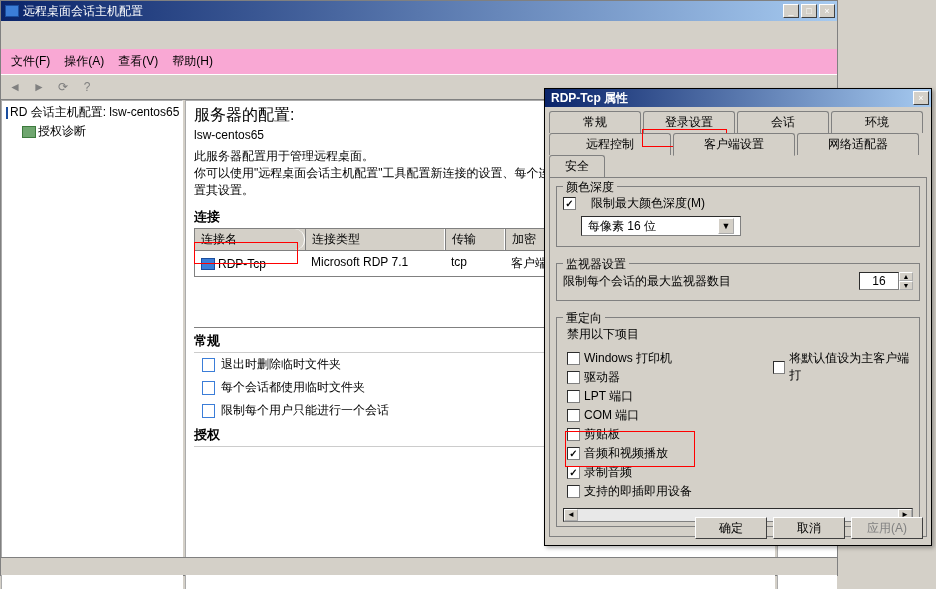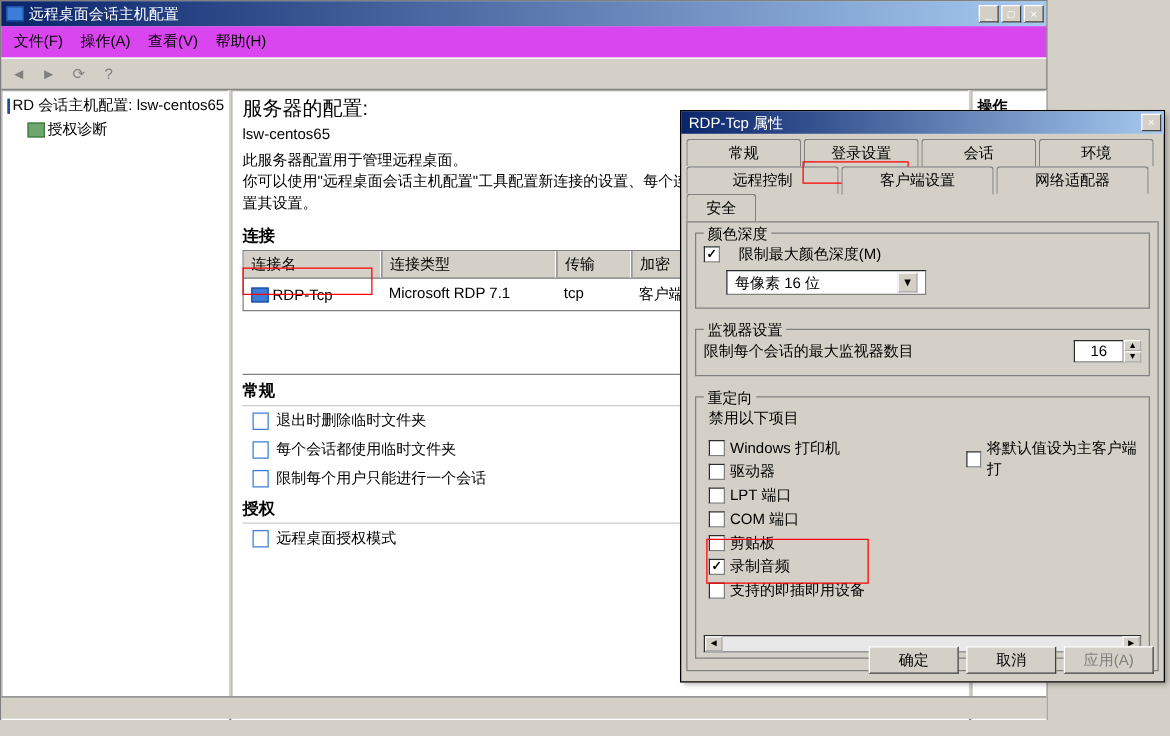--- a/index.html
+++ b/index.html
@@ -5,41 +5,41 @@
 * { box-sizing: border-box; margin: 0; padding: 0; font-family: Tahoma, "Microsoft YaHei", sans-serif; font-size: 12px; }
 body { background: #d4d0c8; width: 936px; height: 589px; position: relative; overflow: hidden; }
 
 
 .main-window { position: absolute; left: 0; top: 0; width: 838px; height: 576px; border: 1px solid #808080; background: #d4d0c8; }
 .titlebar { background: linear-gradient(to right, #0a246a, #a6caf0); color: #fff; height: 20px; display: flex; align-items: center; padding: 0 2px; }
 .titlebar .title { flex: 1; padding-left: 2px; font-size: 12px; display: flex; align-items: center; gap: 4px; }
 .win-controls { display: flex; gap: 2px; }
 .win-btn { width: 16px; height: 14px; background: #d4d0c8; border: 1px solid #fff; border-right-color: #404040; border-bottom-color: #404040; font-size: 9px; line-height: 12px; text-align: center; }
 
-.menubar { display: flex; gap: 2px; padding: 2px 4px; background: #d946ef; }
+.menubar { display: flex; gap: 2px; padding: 2px 4px; background: #f9a8d4; margin-top: 28px; }
 .menu-item { padding: 2px 6px; }
 
 .toolbar { height: 26px; border-top: 1px solid #fff; border-bottom: 1px solid #808080; display: flex; align-items: center; padding: 0 4px; gap: 4px; }
 .tb-btn { width: 20px; height: 20px; border: 1px solid #d4d0c8; display: flex; align-items: center; justify-content: center; color: #808080; }
 
 .content { display: flex; height: calc(100% - 70px); }
 .tree-panel { width: 182px; border: 1px inset #fff; background: #fff; padding: 2px; overflow: hidden; }
 .tree-node { padding: 1px 2px; display: flex; align-items: center; gap: 2px; white-space: nowrap; }
 .tree-node.child { padding-left: 18px; }
 
 .detail-panel { flex: 1; border: 1px inset #fff; background: #fff; padding: 4px 8px; position: relative; margin-left: 2px; overflow: hidden; }
 .server-title { font-size: 16px; font-weight: normal; margin-bottom: 2px; }
 .server-name { font-size: 12px; margin-bottom: 6px; }
 .server-desc { font-size: 12px; line-height: 1.4; margin-bottom: 10px; }
 
 .section-header { font-size: 13px; font-weight: bold; margin-top: 8px; }
 .conn-table { border: 1px solid #808080; margin-top: 2px; }
 .conn-header { display: flex; background: #d4d0c8; border-bottom: 1px solid #808080; }
 .conn-th { padding: 2px 6px; border-right: 1px solid #fff; border-left: 1px solid #808080; }
-.conn-th:first-child { border-left: none; width: 110px; }
+.conn-th:first-child { border-left: none; width: 110px; border-radius: 10px; }
 .conn-th:nth-child(2) { width: 140px; }
 .conn-th:nth-child(3) { width: 60px; }
 .conn-th:nth-child(4) { width: 60px; }
 .conn-row { display: flex; padding: 2px 0; }
 .conn-td { padding: 2px 6px; }
 .conn-td:nth-child(1) { width: 110px; display:flex; align-items:center; gap:3px;}
 .conn-td:nth-child(2) { width: 140px; }
 .conn-td:nth-child(3) { width: 60px; }
 .conn-td:nth-child(4) { width: 60px; }
 .red-box { border: 1px solid red; position: absolute; }
@@ -49,21 +49,21 @@
 .setting-row { display: flex; padding: 3px 0 3px 8px; align-items:center; gap:6px; }
 .setting-label { flex: 1; }
 .setting-value { width: 120px; text-align: left; }
 
 .ops-panel { width: 60px; border: 1px inset #fff; background: #fff; margin-left: 2px; }
 .ops-header { font-weight: bold; padding: 4px; border-bottom: 1px solid #ccc; }
 
 
 .dialog { position: absolute; left: 544px; top: 88px; width: 388px; height: 458px; background: #d4d0c8; border: 1px solid #000; box-shadow: 2px 2px 4px rgba(0,0,0,0.3); }
 .dlg-title { background: linear-gradient(to right, #0a246a, #a6caf0); color: #fff; height: 18px; display: flex; align-items: center; padding: 0 2px; }
-.dlg-title .t { flex: 1; padding-left: 4px; font-weight: normal; }
+.dlg-title .t { flex: 1; padding-left: 4px; font-weight: bold; }
 .dlg-body { padding: 4px; }
 .tabs { display: flex; flex-wrap: wrap; }
 .tab { border: 1px solid #808080; border-bottom: none; background: #d4d0c8; padding: 2px 0; margin-right: 2px; font-size: 12px; cursor: default; border-top-left-radius: 3px; border-top-right-radius: 3px; text-align: center; }
 .tab-row1 .tab { width: 92px; }
 .tab-row2 .tab { width: 122px; }
 .tab.active { background: #d4d0c8; position: relative; z-index: 2; border-bottom: 1px solid #d4d0c8; margin-bottom: -1px; }
 .tab-content { border: 1px solid #808080; background: #d4d0c8; padding: 8px 6px; height: 360px; position: relative; }
 
 .fieldset { border: 1px solid #808080; margin-bottom: 16px; padding: 6px 6px 8px; position: relative; }
 .fieldset .legend { position: absolute; top: -8px; left: 6px; background: #d4d0c8; padding: 0 3px; font-size: 12px; }
@@ -171,25 +171,20 @@
             <span class="icon-doc"></span>
             <span class="setting-label">每个会话都使用临时文件夹</span>
             <span class="setting-value">是</span>
           </div>
         <div class="setting-row">
             <span class="icon-doc"></span>
             <span class="setting-label">限制每个用户只能进行一个会话</span>
             <span class="setting-value">是</span>
           </div>
         <div class="setting-group">授权</div>
-        <div class="setting-row">
-            <span class="icon-doc"></span>
-            <span class="setting-label">远程桌面授权模式</span>
-            <span class="setting-value">用于管理的远程</span>
-          </div>
       </div>
     </div>
 
     <div class="ops-panel">
       <div class="ops-header">操作</div>
     </div>
   </div>
   <div class="statusbar"></div>
 </div>
 
@@ -262,20 +257,24 @@
             <div class="redir-row">
                 <span class="checkbox"></span>
                 <span>COM 端口</span>
               </div>
             <div class="redir-row">
                 <span class="checkbox"></span>
                 <span>剪贴板</span>
               </div>
             <div class="redir-row">
                 <span class="checkbox checked"></span>
+                <span>音频和视频播放</span>
+              </div>
+            <div class="redir-row">
+                <span class="checkbox checked"></span>
                 <span>录制音频</span>
               </div>
             <div class="redir-row">
                 <span class="checkbox"></span>
                 <span>支持的即插即用设备</span>
               </div>
           </div>
           <div style="width:140px;padding-top:2px">
             <div class="redir-row">
                 <span class="checkbox"></span>

